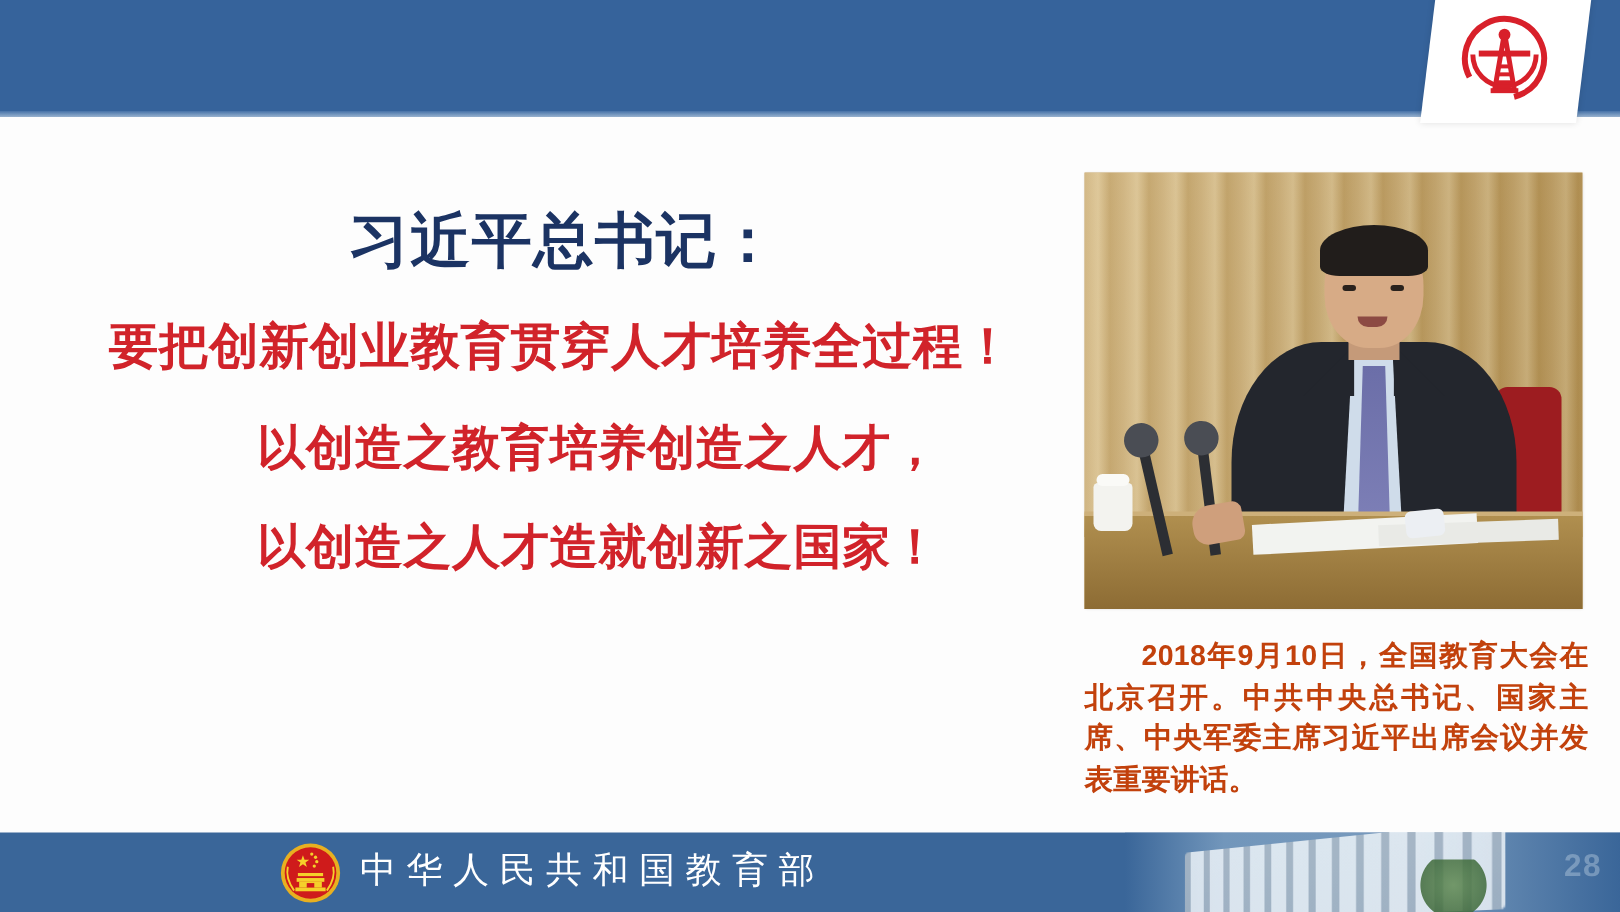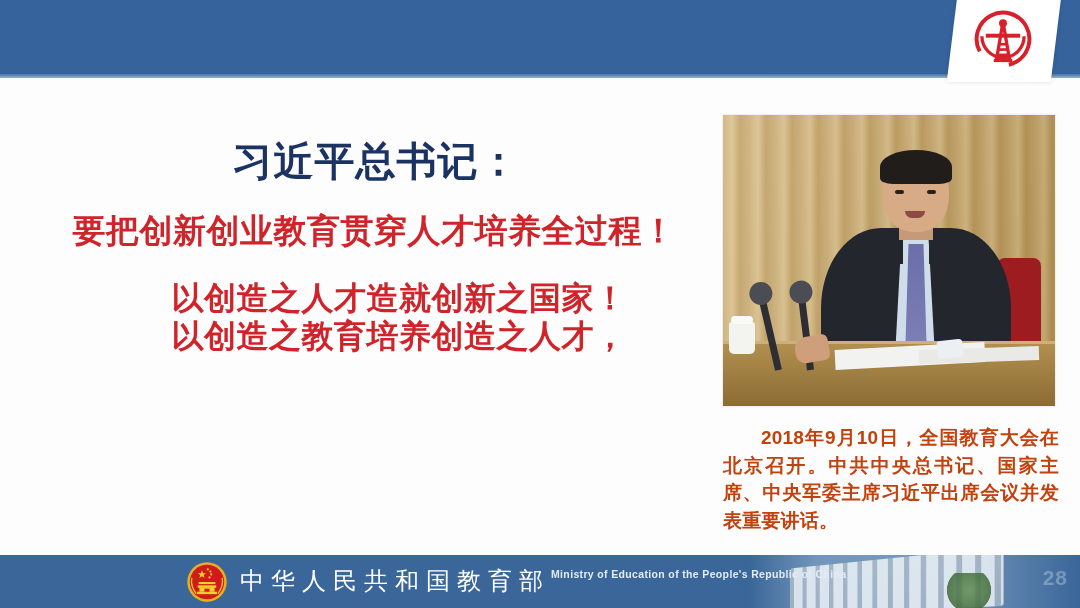--- a/index.html
+++ b/index.html
@@ -361,22 +361,22 @@
       <rect x="44" y="56" width="12" height="4" fill="#d8202a"></rect>
       <rect x="42" y="64" width="16" height="4" fill="#d8202a"></rect>
       <rect x="40" y="72" width="20" height="4" fill="#d8202a"></rect>
       <rect x="36" y="80" width="28" height="5" fill="#d8202a"></rect>
     </svg>
   </div>
 
   <div class="text-block">
     <div class="quote-title">习近平总书记：</div>
     <div class="quote-line l1">要把创新创业教育贯穿人才培养全过程！</div>
+    <div class="quote-line l2">以创造之教育培养创造之人才，</div>
     <div class="quote-line l3">以创造之人才造就创新之国家！</div>
-    <div class="quote-line l2">以创造之教育培养创造之人才，</div>
   </div>
 
   <div class="photo-frame">
     <div class="photo-curtain"></div>
     <div class="photo-curtain-shade"></div>
     <div class="photo-chair"></div>
 
     <div class="photo-person">
       <div class="p-torso"></div>
       <div class="p-shirt"></div>
@@ -425,20 +425,19 @@
         <rect x="32" y="64" width="36" height="9" fill="#f5d02a"></rect>
         <rect x="26" y="73" width="48" height="6" fill="#f5d02a"></rect>
         <rect x="44" y="66" width="12" height="7" fill="#cf1b1b"></rect>
         <rect x="30" y="50" width="40" height="5" fill="#f5d02a"></rect>
 
         <path d="M14 40 Q10 58 24 78" stroke="#f5d02a" stroke-width="3" fill="none"></path>
         <path d="M86 40 Q90 58 76 78" stroke="#f5d02a" stroke-width="3" fill="none"></path>
       </svg>
       <div class="footer-titles">
         <div class="footer-cn">中华人民共和国教育部</div>
-        <div class="footer-en">Ministry of Education of the People's Republic of China</div>
       </div>
     </div>
   </div>
 
   <div class="page-number">28</div>
 
 </div>
 
 </body></html>

